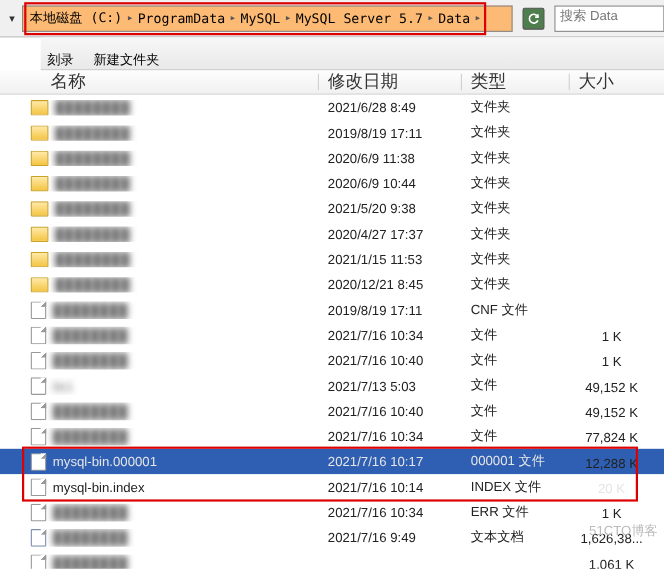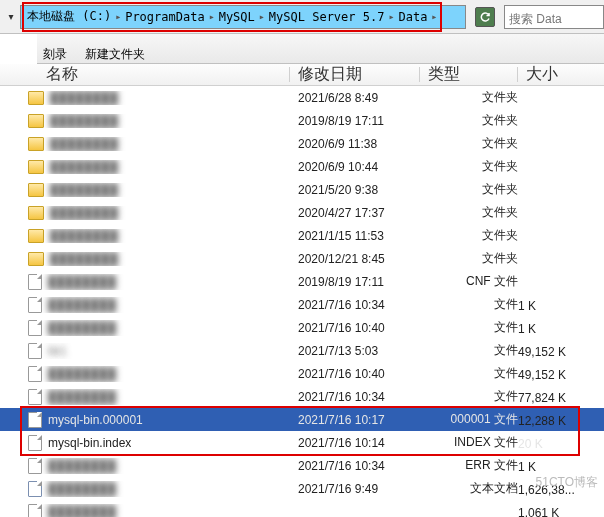--- a/index.html
+++ b/index.html
@@ -28,21 +28,21 @@
     display: flex;
     align-items: center;
     justify-content: center;
     font-size: 10px;
     color: #333;
   }
   .breadcrumbs {
     flex: 1;
     height: 24px;
     border: 1px solid #888;
-    background: #7dd3fc;
+    background: #fdba74;
     display: flex;
     align-items: center;
     padding: 0 4px;
     font-family: "SimSun", monospace;
     font-size: 12px;
     overflow: hidden;
     white-space: nowrap;
   }
   .breadcrumbs .crumb { padding: 0 2px; }
   .breadcrumbs .arrow { padding: 0 2px; font-size: 10px; color: #555; }
@@ -73,21 +73,21 @@
     justify-content: center;
     color: #fff;
   }
   .refresh-btn svg { width: 12px; height: 12px; }
   .search-box {
     width: 100px;
     height: 24px;
     border: 1px solid #888;
     background: #fff;
     display: flex;
-    align-items: flex-end;
+    align-items: flex-start;
     padding: 0 4px;
     color: #777;
     font-size: 12px;
   }
   
   .toolbar {
     display: flex;
     align-items: flex-end;
     height: 30px;
     padding: 0 6px;
@@ -141,22 +141,22 @@
   .row .c-name {
     width: 290px;
     display: flex;
     align-items: center;
     padding-left: 28px;
     gap: 6px;
     white-space: nowrap;
     overflow: hidden;
   }
   .row .c-date { width: 130px; padding-left: 8px; white-space: nowrap; }
-  .row .c-type { width: 98px; padding-left: 8px; white-space: nowrap; text-align: right; }
-  .row .c-size { flex: 1; padding-right: 10px; text-align: left; white-space: nowrap; margin-top: 48px; }
+  .row .c-type { width: 98px; padding-left: 8px; white-space: nowrap; }
+  .row .c-size { flex: 1; padding-right: 10px; text-align: center; white-space: nowrap; margin-top: 48px; }
   .icon-folder {
     width: 16px; height: 14px;
     background: linear-gradient(#ffe9a8, #f5c542);
     border: 1px solid #c9a227;
     border-radius: 1px;
     flex: 0 0 auto;
   }
   .icon-file {
     width: 14px; height: 16px;
     background: #fff;

